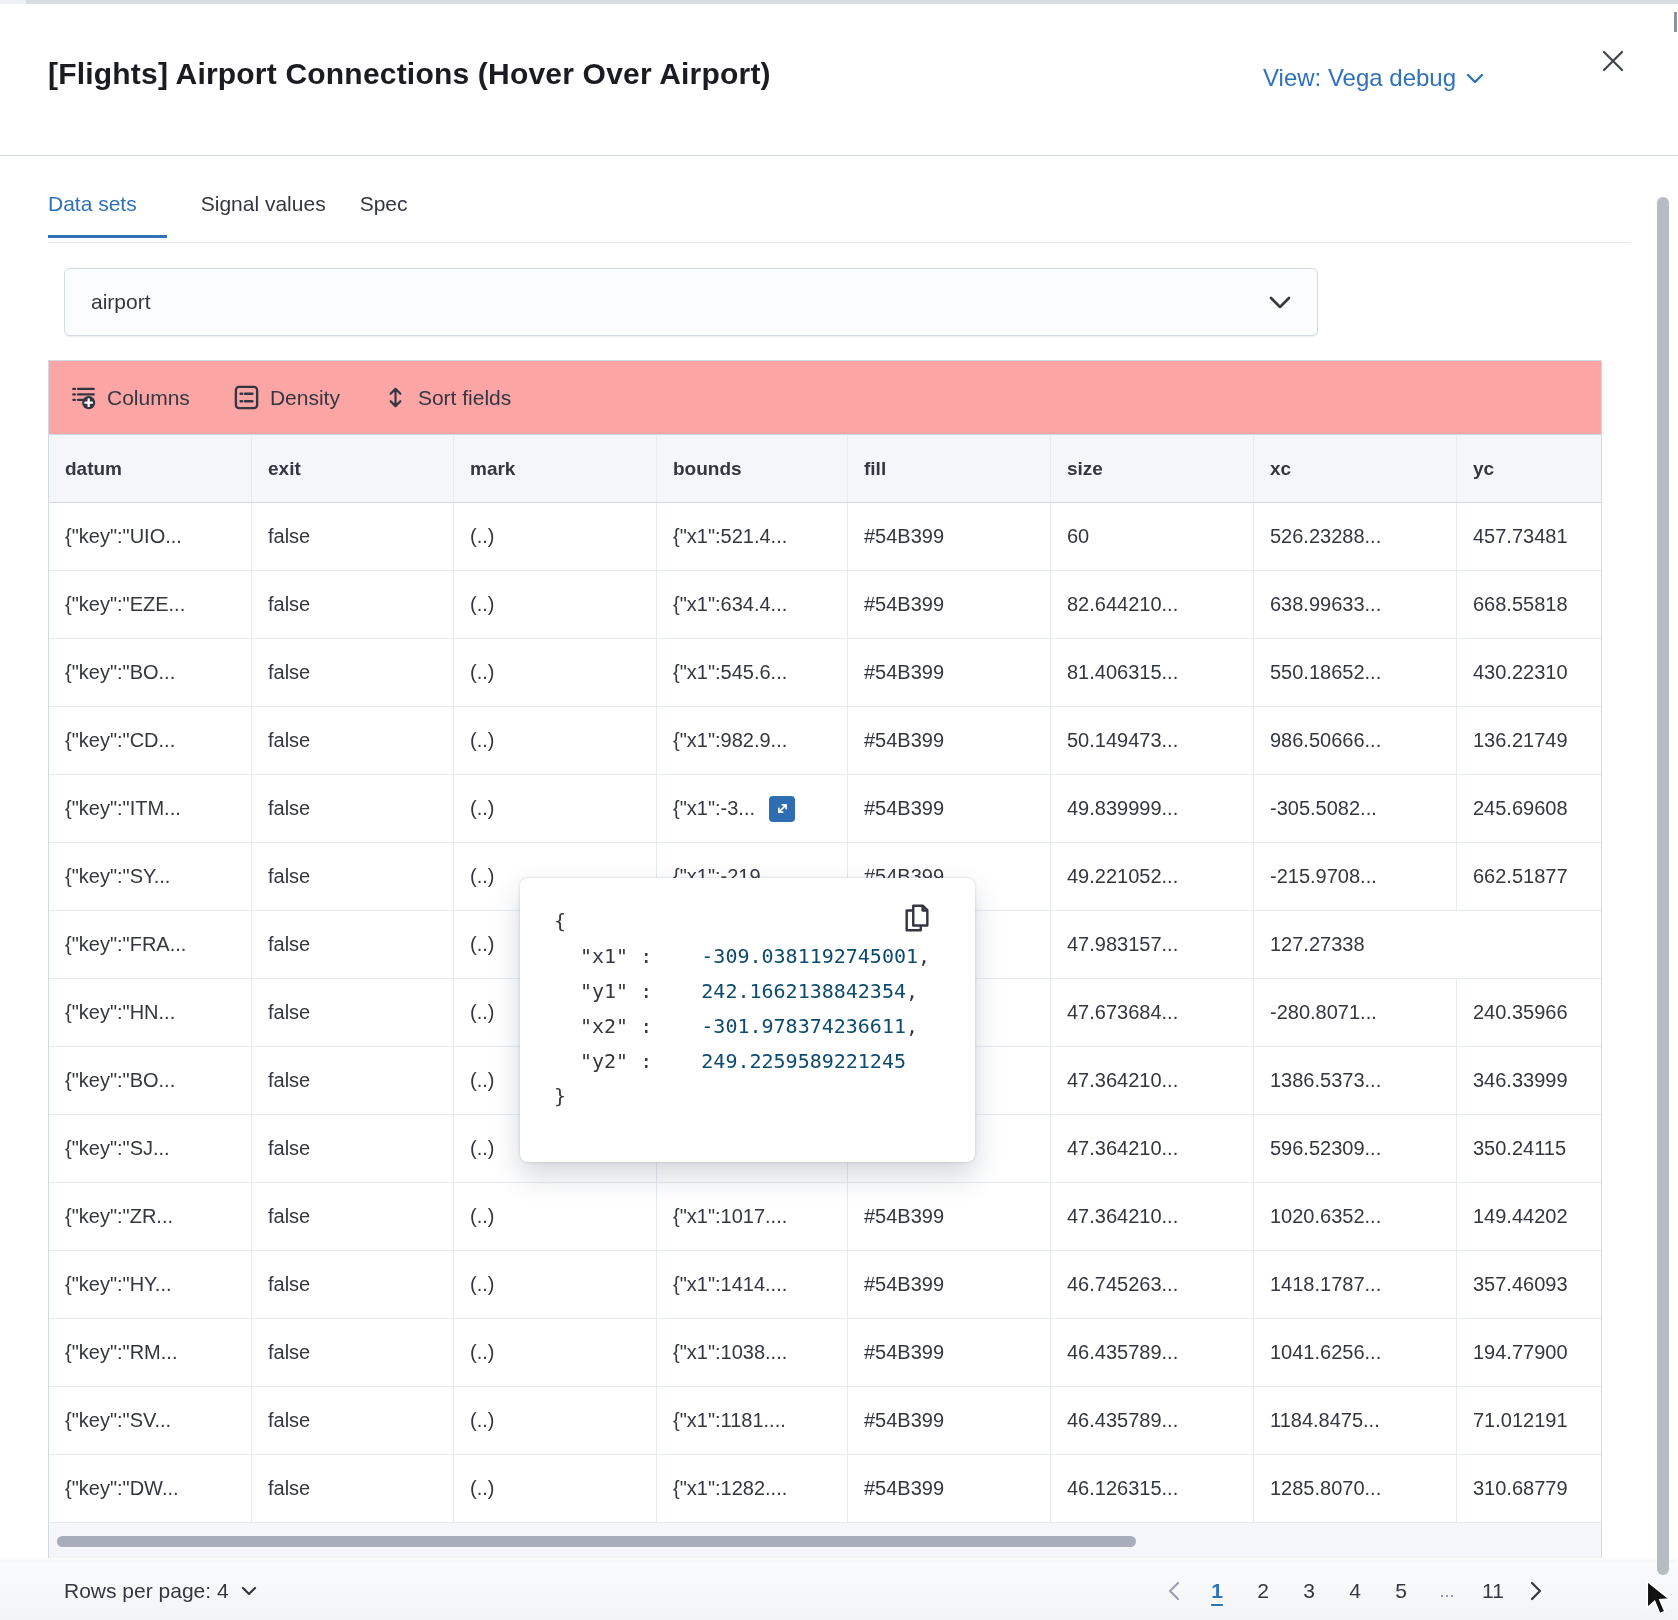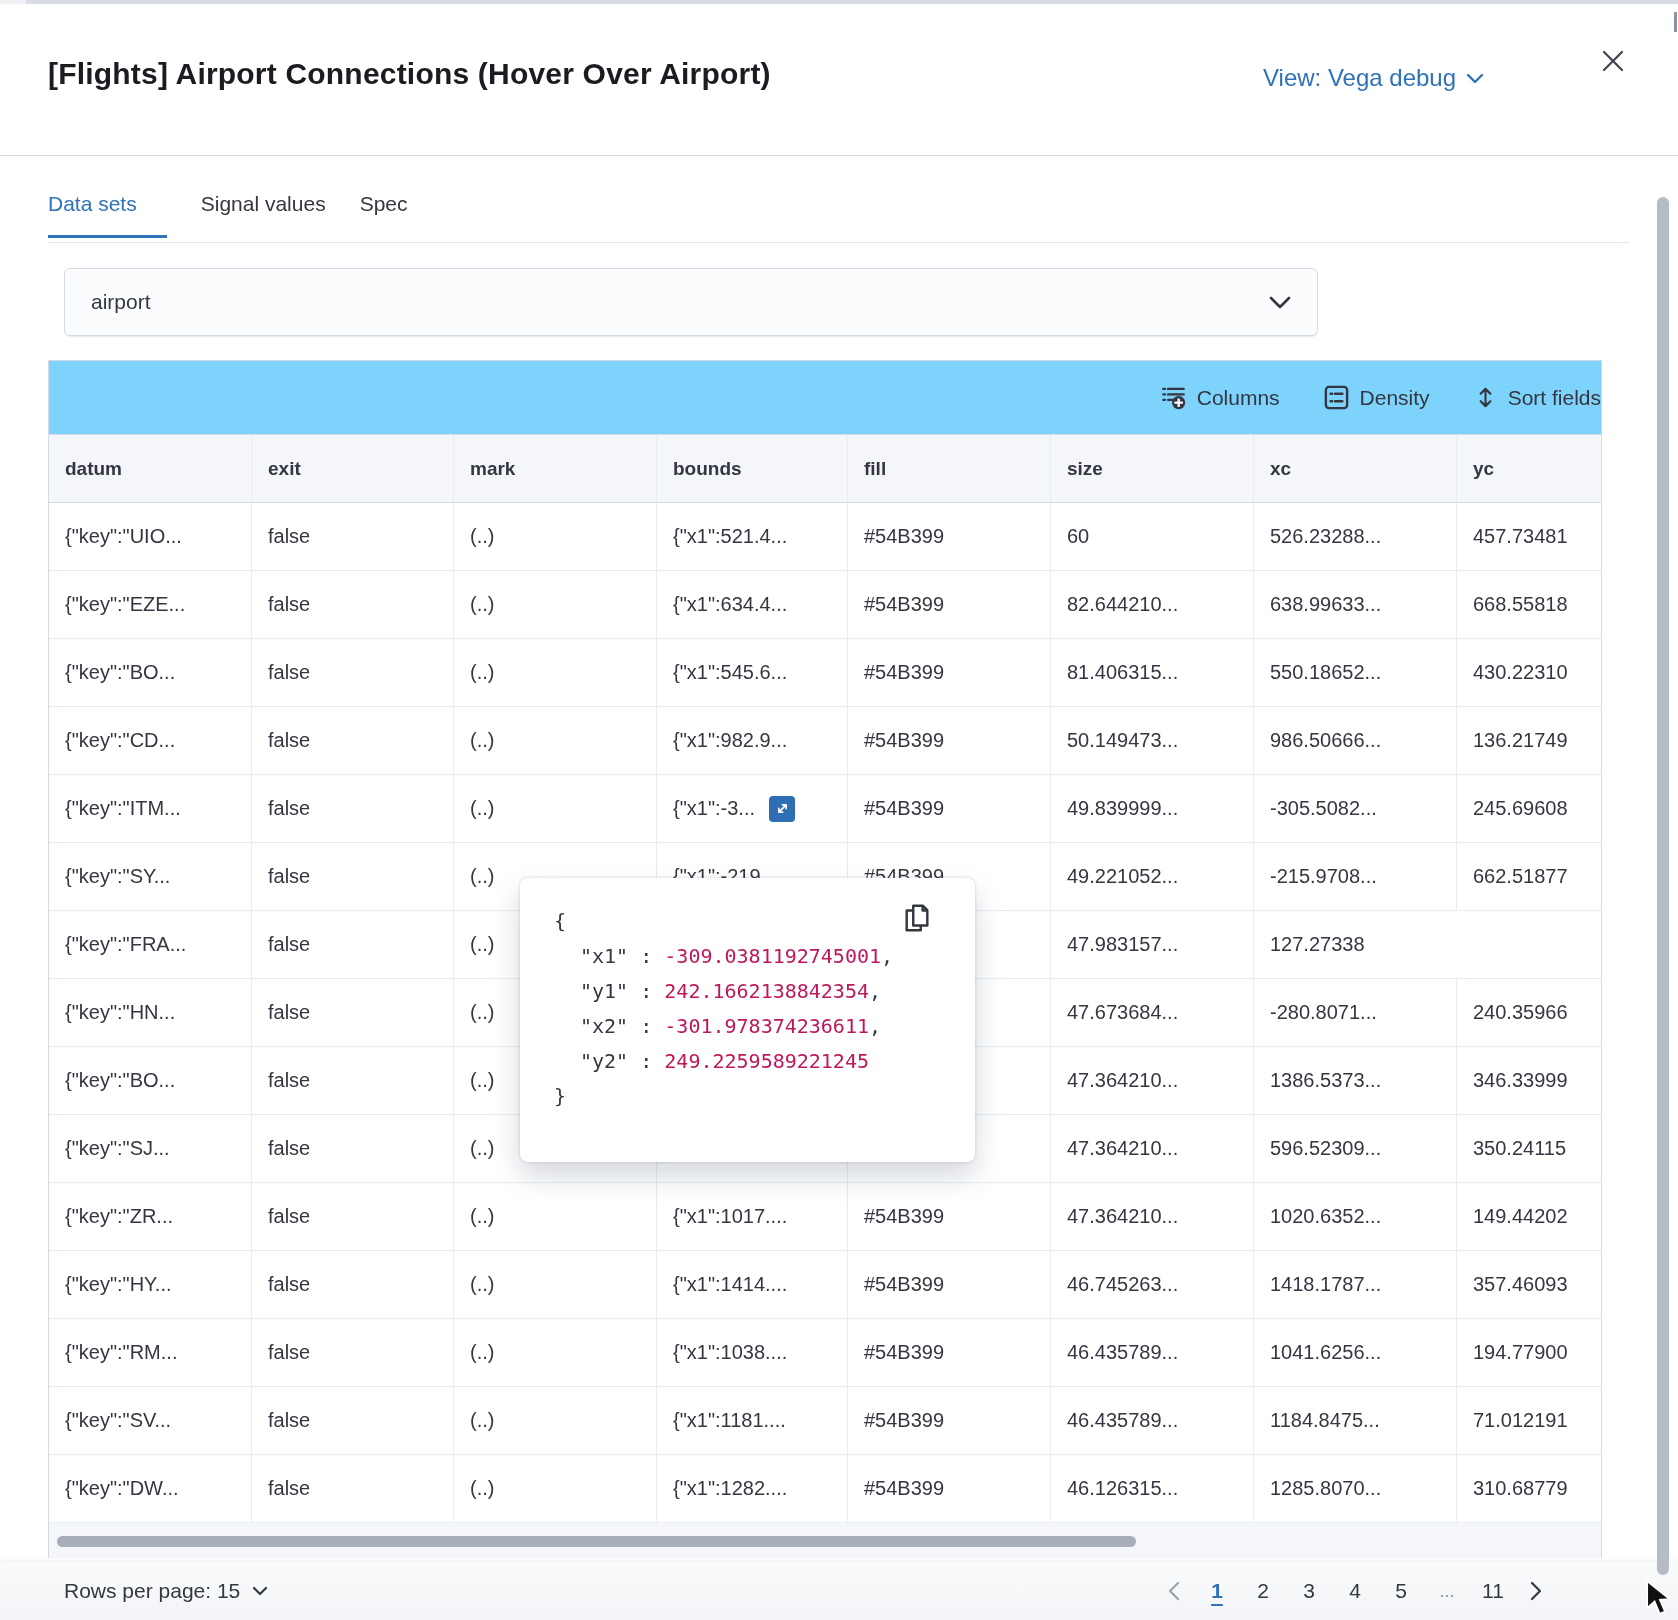--- a/index.html
+++ b/index.html
@@ -24,39 +24,39 @@
   .tab.active { color:#2f72b8; font-weight:500; padding-right:30px; }
   .tab.active::after { content:""; position:absolute; left:0; bottom:0; width:100%; height:3px; background:#2f72b8; }
   .tabs-baseline { position:absolute; left:48px; top:242px; width:1582px; height:1px; background:#e4e8ef; }
 
   
   .dataset-select { position:absolute; left:64px; top:268px; width:1254px; height:68px; border:1px solid #d3dae6; border-radius:6px; background:#fbfcfd; display:flex; align-items:center; padding:0 26px; font-size:21px; cursor:pointer; box-shadow:0 2px 2px -1px rgba(152,162,179,.25); }
   .dataset-select .spacer { flex:1; }
 
   
   .grid { position:absolute; left:48px; top:360px; width:1554px; height:1198px; border:1px solid #d3dae6; background:#fff; }
-  .grid-toolbar { height:74px; background:#7dd3fc; border-bottom:1px solid #d3dae6; display:flex; align-items:center; padding-left:22px; gap:44px;justify-content:flex-end; }
+  .grid-toolbar { height:74px; background:#fca5a5; border-bottom:1px solid #d3dae6; display:flex; align-items:center; padding-left:22px; gap:44px; }
   .toolbar-btn { display:flex; align-items:center; gap:11px; font-size:21px; color:#343741; background:none; border:none; font-family:inherit; cursor:pointer; }
   .grid-header { height:68px; background:#f4f6fa; display:flex; border-bottom:1px solid #d3dae6; }
   .grid-header .cell { font-weight:700; font-size:19px; }
   .grid-body { height:1020px; overflow:hidden; }
   .grid-row { height:68px; display:flex; border-bottom:1px solid #e7ebf2; background:#fff; }
   .cell { display:flex; align-items:center; padding-left:16px; padding-right:8px; border-right:1px solid #e7ebf2; font-size:20px; white-space:nowrap; overflow:hidden; }
   .cell .cell-text { white-space:nowrap; overflow:hidden; }
   .col-0{width:203px} .col-1{width:202px} .col-2{width:203px} .col-3{width:191px}
   .col-4{width:203px} .col-5{width:203px} .col-6{width:203px} .col-7{flex:1; border-right:none;}
   .expand-btn { margin-left:14px; width:26px; height:26px; min-width:26px; border:none; border-radius:4px; background:#2f6eb3; display:flex; align-items:center; justify-content:center; cursor:pointer; }
   .grid-bottom-strip { height:35px; background:#f4f6f9; position:relative; }
   .hscroll-thumb { position:absolute; left:8px; top:13px; width:1079px; height:11px; border-radius:6px; background:#a8aeb9; }
 
   
   .popover { position:absolute; left:520px; top:878px; width:455px; height:284px; background:#fff; border-radius:8px; box-shadow:0 14px 28px rgba(65,78,101,.22), 0 0 3px rgba(65,78,101,.25); z-index:20; padding:26px 30px 0 34px; font-family:"DejaVu Sans Mono", monospace; font-size:20px; line-height:35px; color:#343741; }
   .code-line { white-space:pre; }
   .code-line.indent { padding-left:26px; }
-  .code-val { color:#be185d; }
+  .code-val { color:#0c4a6e;margin-left:37px; }
   .copy-btn { position:absolute; right:40px; top:22px; width:36px; height:36px; background:none; border:none; cursor:pointer; display:flex; align-items:center; justify-content:center; }
 
   
   .footer { position:absolute; left:0; top:1562px; width:1678px; height:58px; background:linear-gradient(#fafbfc,#f2f4f7); box-shadow:0 -2px 3px rgba(110,120,140,.08); display:flex; align-items:center; }
   .rows-per-page { display:flex; align-items:center; gap:12px; margin-left:64px; font-size:21px; color:#343741; background:none; border:none; font-family:inherit; cursor:pointer; }
   .pagination { position:absolute; right:122px; top:0; height:58px; display:flex; align-items:center; }
   .page-item { width:46px; height:46px; display:flex; align-items:center; justify-content:center; font-size:21px; color:#343741; cursor:pointer; background:none; border:none; font-family:inherit; }
   .page-item.active { color:#2f72b8; font-weight:700; text-decoration:underline; text-underline-offset:6px; text-decoration-thickness:2px; }
   .page-item.ellipsis { color:#8b919e; cursor:default; font-size:18px; }
   .page-chev { width:40px; }
@@ -569,21 +569,21 @@
     <div class="code-line">{</div>
     <div class="code-line indent"><span>"x1"</span><span> : </span><span class="code-val">-309.0381192745001</span><span>,</span></div>
     <div class="code-line indent"><span>"y1"</span><span> : </span><span class="code-val">242.1662138842354</span><span>,</span></div>
     <div class="code-line indent"><span>"x2"</span><span> : </span><span class="code-val">-301.978374236611</span><span>,</span></div>
     <div class="code-line indent"><span>"y2"</span><span> : </span><span class="code-val">249.2259589221245</span><span></span></div>
     <div class="code-line">}</div>
   </div>
 
   <div class="footer">
     <button class="rows-per-page">
-      <span>Rows per page: 15</span>
+      <span>Rows per page: 4</span>
       <span>
         <svg width="16" height="10" viewBox="0 0 16 10">
             <polyline points="2,2 8,8 14,2" fill="none" stroke="#343741" stroke-width="2.2" stroke-linecap="round" stroke-linejoin="round"></polyline>
           </svg>
       </span>
     </button>
     <div class="pagination">
       <button class="page-item page-chev">
         <span>
           <svg width="12" height="20" viewBox="0 0 12 20">

